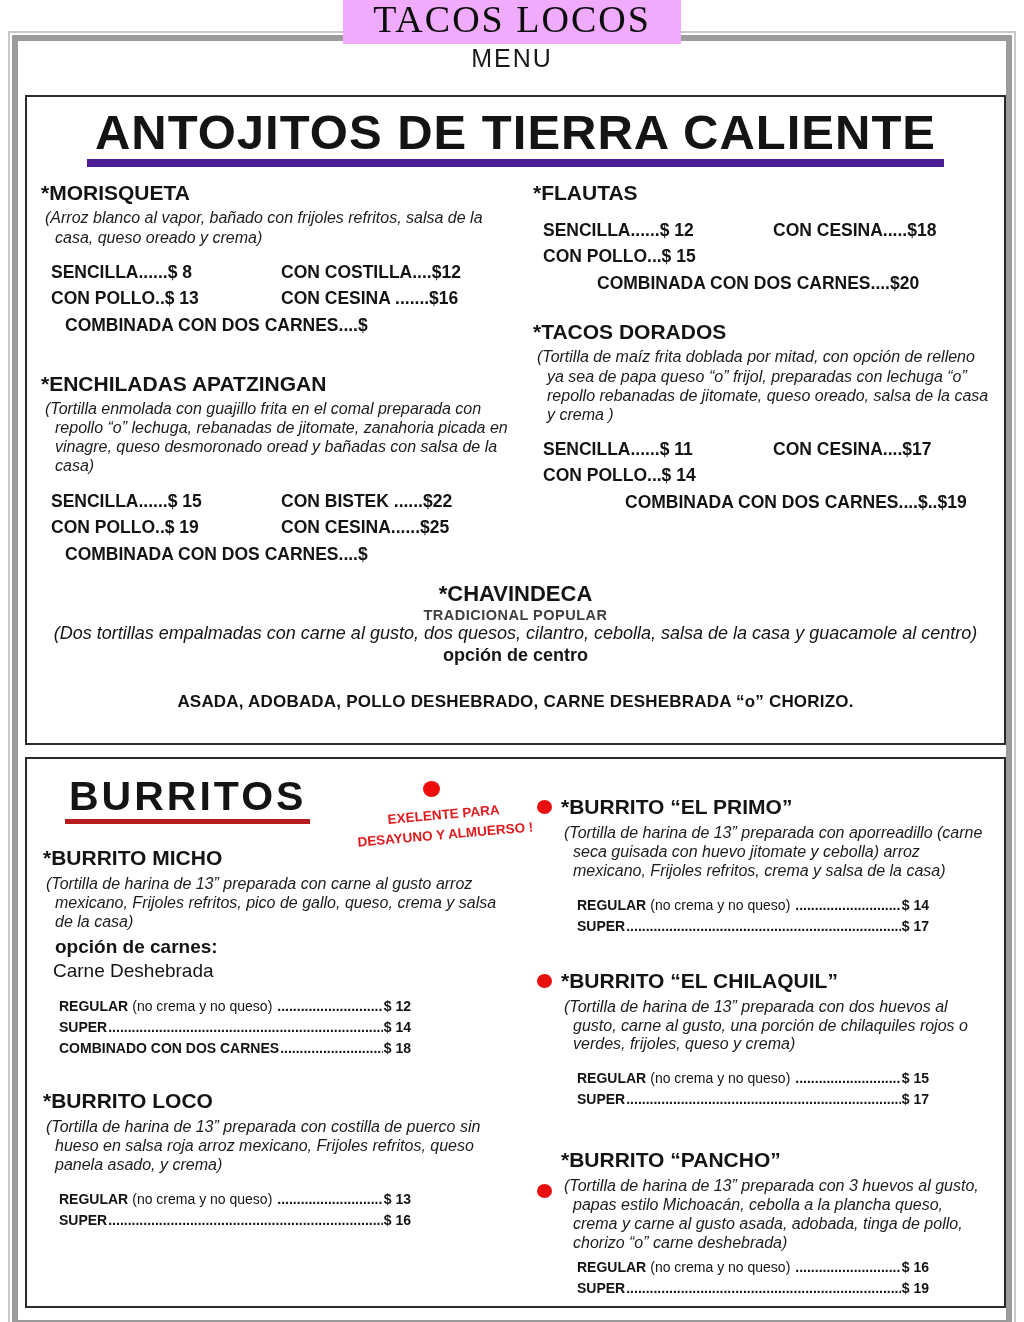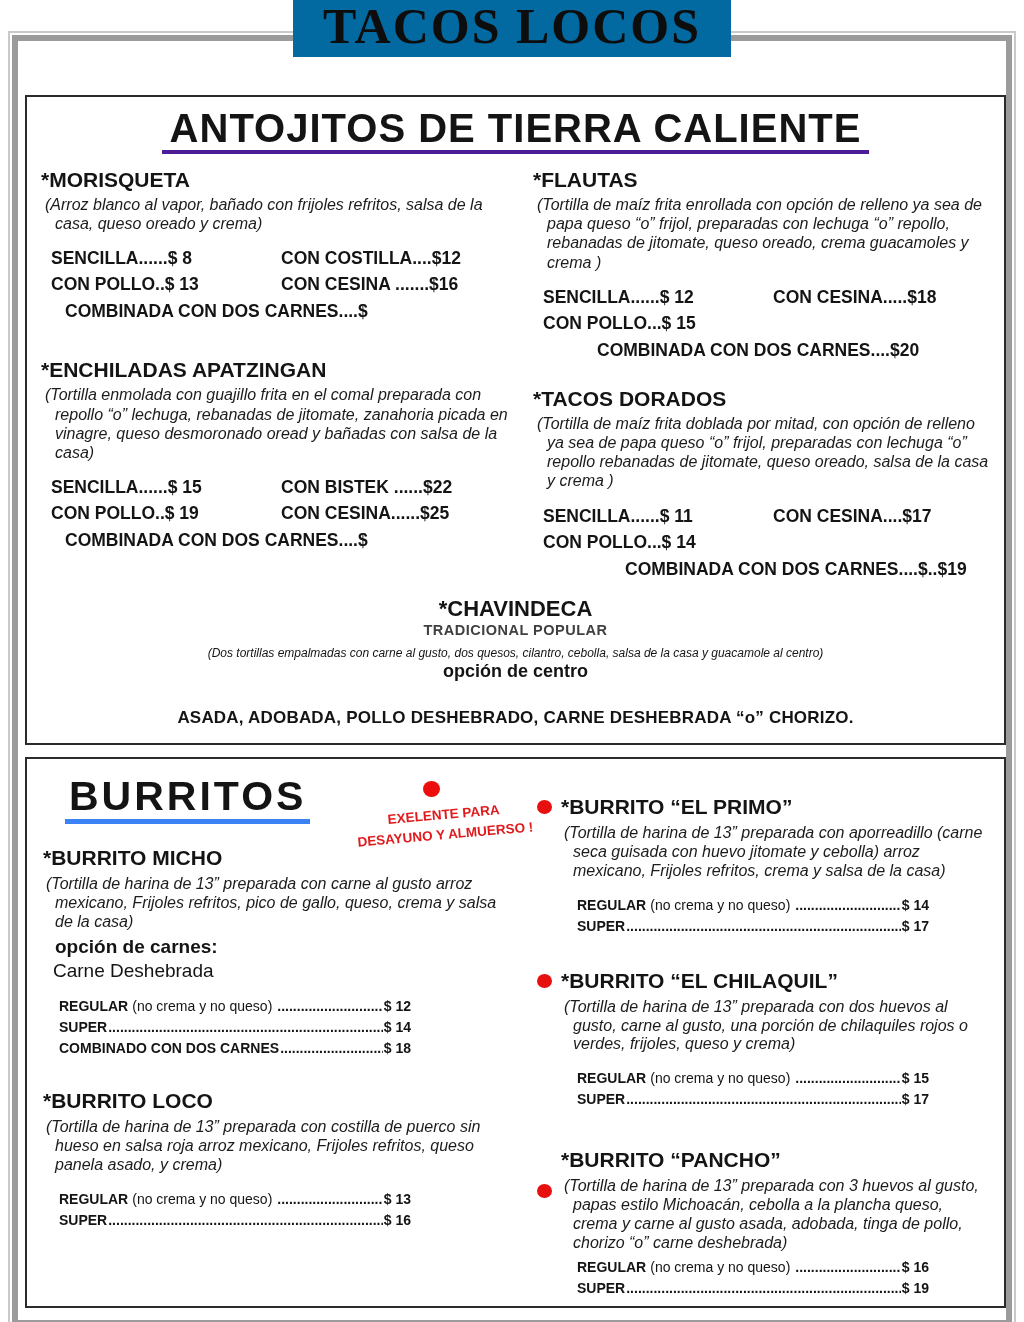--- a/index.html
+++ b/index.html
@@ -6,58 +6,58 @@
   body{width:1024px;height:1322px;position:relative;overflow:hidden;
        font-family:"Liberation Sans",sans-serif;color:#141414;}
 
   
   .frame-outer{position:absolute;left:8px;right:8px;top:31px;bottom:-8px;
                border:2px solid #c9c9c9;z-index:1;}
   .frame-inner{position:absolute;inset:2px;border:6px solid #9b9b9b;}
 
   
   .title-wrap{position:absolute;top:0;left:0;right:0;text-align:center;z-index:5;}
-  .title{display:inline-block;background:#0369a1;padding:0 30px 4px;
-         font-family:"Liberation Serif",serif;font-weight:bold;font-size:50px;
+  .title{display:inline-block;background:#f0abfc;padding:0 30px 4px;
+         font-family:"Liberation Serif",serif;font-weight:normal;font-size:38px;
          line-height:1.05;letter-spacing:2px;color:#0d0d0d;}
   .subtitle{font-size:25px;letter-spacing:2px;color:#1a1a1a;margin-top:0;}
 
   
   .box{position:absolute;left:25px;width:981px;background:#fff;
        border:2px solid #2b2b2b;z-index:2;box-sizing:border-box;overflow:hidden;}
   .box1{top:95px;height:650px;}
   .box2{top:757px;height:551px;}
 
   
   .sec1-header-wrap{text-align:center;margin-top:10px;}
-  .sec1-header{display:inline-block;font-size:40px;font-weight:bold;letter-spacing:1px;
-               border-bottom:4px solid #4c1d95;padding:0 8px 1px;line-height:1.05;}
+  .sec1-header{display:inline-block;font-size:49px;font-weight:bold;letter-spacing:1px;
+               border-bottom:8px solid #4c1d95;padding:0 8px 1px;line-height:1.05;}
   .cols{display:grid;grid-template-columns:472px 1fr;column-gap:20px;padding:14px 14px 0;}
   .a-title{font-size:21px;font-weight:bold;margin-bottom:3px;}
   .a-desc{font-size:16px;font-style:italic;line-height:1.2;color:#1c1c1c;
           padding-left:14px;text-indent:-10px;}
   .a-prices{display:grid;grid-template-columns:230px 1fr;row-gap:5px;
             margin-top:15px;padding-left:10px;font-size:17.5px;font-weight:bold;}
   .a-combo{font-size:17.5px;font-weight:bold;margin-top:6px;}
   .combo-a{padding-left:24px;} .combo-b{padding-left:64px;} .combo-c{padding-left:92px;}
   .mt-ench{margin-top:36px;} .mt-tacos{margin-top:26px;}
 
   .chav{text-align:center;margin-top:16px;}
   .chav-title{font-size:22px;font-weight:bold;}
   .chav-tag{color:#404040;font-weight:bold;font-size:14.5px;letter-spacing:.5px;}
-  .chav-desc{font-style:italic;font-size:12px;margin-top:8px;white-space:nowrap;}
+  .chav-desc{font-style:italic;font-size:18px;white-space:nowrap;}
   .chav-opt{font-weight:bold;font-size:18px;margin-top:1px;}
   .chav-meats{font-weight:bold;font-size:17px;margin-top:26px;letter-spacing:.2px;}
 
   
   .box2-inner{position:relative;height:100%;}
   .bcols{display:grid;grid-template-columns:468px 1fr;column-gap:26px;padding:6px 16px 0;}
   .bur-header-wrap{margin:10px 0 0 22px;}
   .bur-header{display:inline-block;font-size:41px;font-weight:bold;letter-spacing:3px;
-              border-bottom:5px solid #3b82f6;padding:0 4px 1px;line-height:1.05;}
+              border-bottom:5px solid #b91c1c;padding:0 4px 1px;line-height:1.05;}
   .badge-dot{position:absolute;left:396px;top:22px;width:17px;height:16px;
              border-radius:50%;background:#ee0d0d;}
   .badge-text{position:absolute;left:315px;top:46px;width:205px;text-align:center;
               color:#e01b1e;font-weight:bold;font-size:13.5px;line-height:1.45;
               transform:rotate(-5deg);}
   .b-item{position:relative;}
   .b-title{font-size:21px;font-weight:bold;}
   .b-desc{font-size:16px;font-style:italic;line-height:1.18;margin-top:5px;color:#1c1c1c;
           padding-left:12px;text-indent:-9px;}
   .b-opt{font-size:19px;font-weight:bold;margin:4px 0 2px 12px;}
@@ -83,20 +83,21 @@
 </style>
 </head>
 <body>
 
 <div class="frame-outer">
   <div class="frame-inner"></div>
 </div>
 
 <header class="title-wrap">
   <div class="title">TACOS LOCOS</div>
+  <div class="subtitle">MENU</div>
 </header>
 
 <section class="box box1">
   <div class="sec1-header-wrap">
     <span class="sec1-header">ANTOJITOS DE TIERRA CALIENTE</span>
   </div>
 
   <div class="cols">
 
     <div class="col">
@@ -121,21 +122,20 @@
           <span>CON POLLO..$ 19</span>
           <span>CON CESINA......$25</span>
         </div>
         <div class="a-combo combo-a">COMBINADA CON DOS CARNES....$</div>
       </div>
     </div>
 
     <div class="col">
       <div class="a-item">
         <div class="a-title">*FLAUTAS</div>
-        <div class="a-desc">(Tortilla de maíz frita enrollada con opción de relleno ya sea de papa queso “o” frijol, preparadas con lechuga “o” repollo, rebanadas de jitomate, queso oreado, crema guacamoles y crema )</div>
         <div class="a-prices">
           <span>SENCILLA......$ 12</span>
           <span>CON CESINA.....$18</span>
           <span>CON POLLO...$ 15</span>
           <span></span>
         </div>
         <div class="a-combo combo-b">COMBINADA CON DOS CARNES....$20</div>
       </div>
 
       <div class="a-item mt-tacos">

